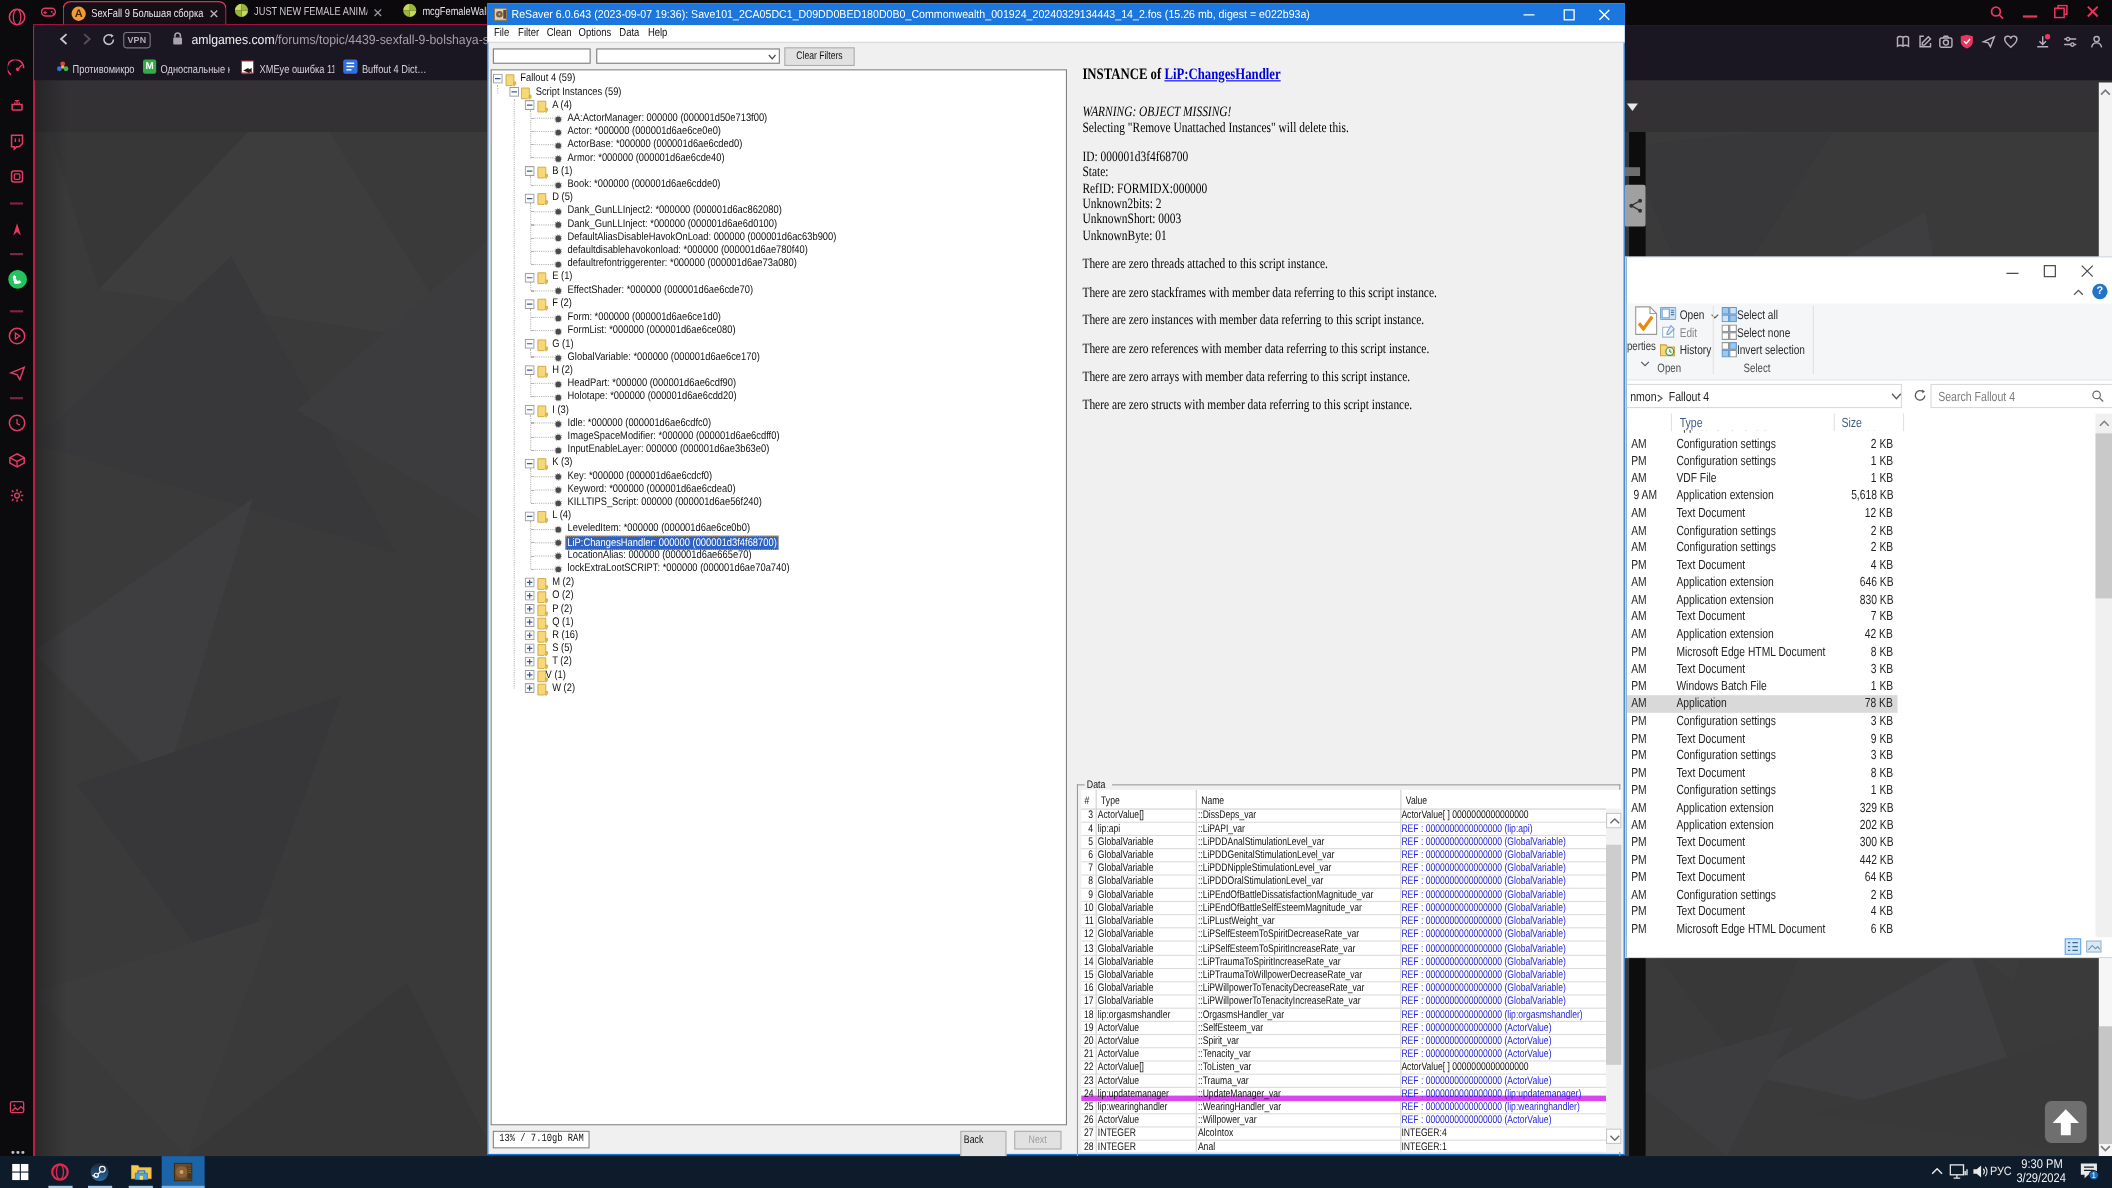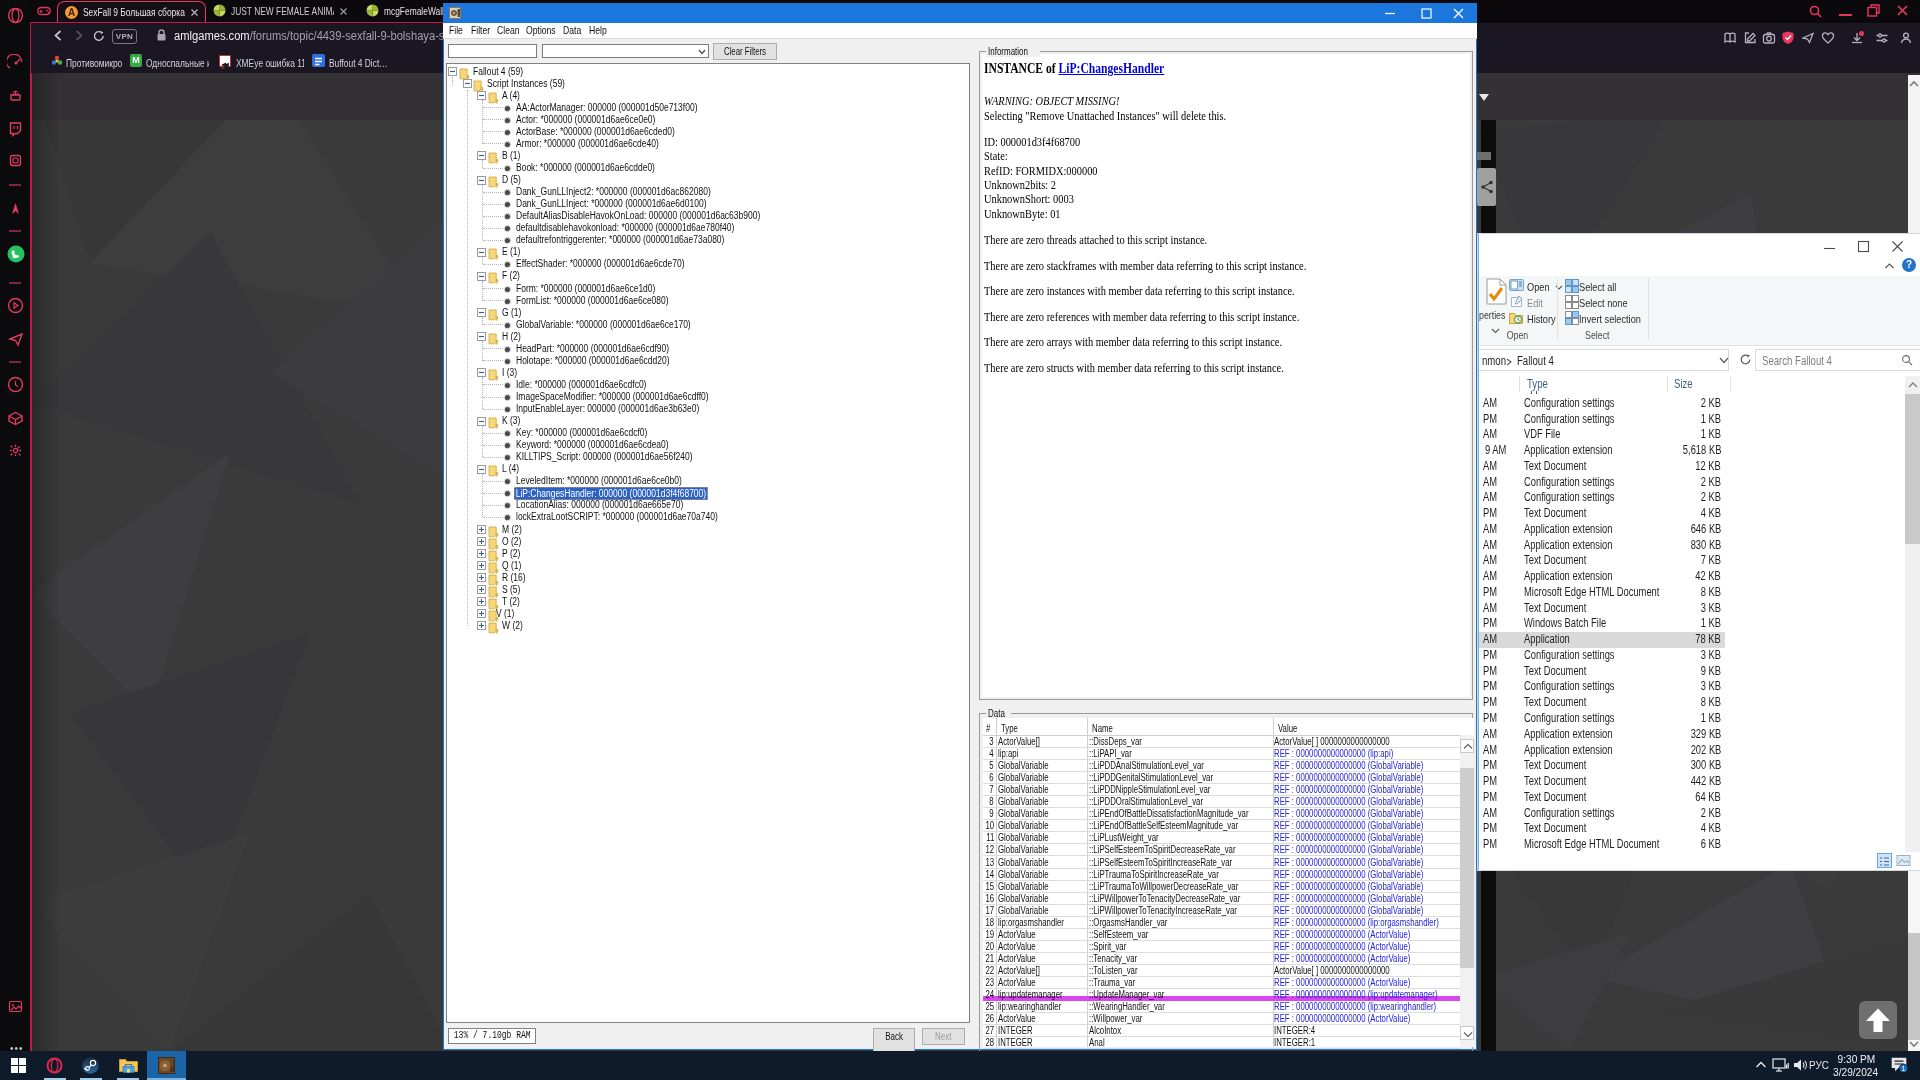--- a/index.html
+++ b/index.html
@@ -519,20 +519,21 @@
 </div>
 
 <div class="ab" style="left:443px;top:3px;width:1034px;height:1047px;background:#f0f0f0;border:1.5px solid #1b74d6;border-top:none">
  <div class="ab" style="left:-1.5px;top:-0.5px;width:1034px;height:20px;background:#1b76dd">
   <svg class="ab" style="left:6px;top:4px" width="12" height="12" viewBox="0 0 12 12">
         <rect x="0.5" y="0.5" width="11" height="11" fill="#d8d0c0" stroke="#8a7a5a"></rect>
         <circle cx="5" cy="6" r="3" fill="#7a5c38"></circle>
         <circle cx="5" cy="6" r="1" fill="#c8b890"></circle>
         <rect x="8.5" y="2" width="2.5" height="8" fill="#5a4a32"></rect>
       </svg>
+  <div class="ab" style="left:22px;top:4.5px;color:#fff;font-size:10.5px"><span class="sqz" style="transform:scaleX(.92)">ReSaver 6.0.643 (2023-09-07 19:36): Save101_2CA05DC1_D09DD0BED180D0B0_Commonwealth_001924_20240329134443_14_2.fos (15.26 mb, digest = e022b93a)</span></div>
   <svg class="ab" style="left:941px;top:9px" width="12" height="3" viewBox="0 0 12 3">
         <path d="M1 1.5h10" stroke="#fff" stroke-width="1.3"></path>
       </svg>
   <svg class="ab" style="left:978px;top:5px" width="11" height="11" viewBox="0 0 11 11">
         <rect x="1" y="1" width="9" height="9" fill="none" stroke="#fff" stroke-width="1.2"></rect>
       </svg>
   <svg class="ab" style="left:1010px;top:5px" width="11" height="11" viewBox="0 0 11 11">
         <path d="M1 1 10 10M10 1 1 10" stroke="#fff" stroke-width="1.3"></path>
       </svg>
  </div>
@@ -999,26 +1000,22 @@
           <path d="M2 4.5h5M4.5 2v5" stroke="#3a5a8a" stroke-width="1.1"></path>
         </svg>
         <div class="ab" style="left:40.5px;top:0px"><svg width="11" height="12" viewBox="0 0 11 12">
             <path d="M1 1h7.2v8.2l-1.6 1.6H1z" fill="#f7d777" stroke="#c9a53f" stroke-width="0.8"></path>
             <path d="M8.2 7.5h1.6v2.3l-1.6 1.6z" fill="#e9bf55" stroke="#c9a53f" stroke-width="0.7"></path>
           </svg></div>
         <div class="ab" style="left:54.5px;top:0;height:12px;line-height:12.5px;font-size:10px;color:#111"><span class="sqz" style="transform:scaleX(.85)">W (2)</span></div>
       </div>
  </div>
  <div class="ab" style="left:4px;top:1025px;width:88px;height:16px;background:#fff;border:1px solid #828282;font-family:'Liberation Mono',monospace;font-size:10px;line-height:14px;color:#111"><span class="sqz" style="transform:scaleX(.8)">&nbsp;13% / 7.10gb RAM</span></div>
- <div class="ab" style="left:429px;top:1025px;width:42px;height:27px;background:#e1e1e1;border:1px solid #adadad;text-align:center;font-size:10px;line-height:15px;color:#111"><span class="sqz" style="transform:scaleX(.8);transform-origin:50% 50%">Back</span></div>
+ <div class="ab" style="left:429px;top:1025px;width:42px;height:27px;background:#e1e1e1;border:1px solid #adadad;text-align:left;font-size:10px;line-height:15px;color:#111"><span class="sqz" style="transform:scaleX(.8);transform-origin:50% 50%">Back</span></div>
  <div class="ab" style="left:478px;top:1025px;width:43px;height:17px;background:#e1e1e1;border:1px solid #adadad;text-align:center;font-size:10px;line-height:15px;color:#9d9d9d"><span class="sqz" style="transform:scaleX(.8);transform-origin:50% 50%">Next</span></div>
- <div class="ab" style="left:535px;top:48px;width:494px;height:649px;border:1px solid #9a9a9a">
-   <div class="ab" style="left:2px;top:2px;width:488px;height:643px;background:#fff"></div>
-   <div class="ab" style="left:6px;top:-6px;background:#f0f0f0;padding:0 2px;font-size:10px;color:#111;line-height:11px"><span class="sqz" style="transform:scaleX(.8)">Information</span></div>
- </div>
  <div class="ab" style="left:539.5px;top:57.5px;height:14px;line-height:14px;font-size:13px;font-family:'Liberation Serif',serif;font-size:14.5px"><span class="sqz" style="transform:scaleX(.8)"><b>INSTANCE of <a style="color:#0000dd;text-decoration:underline">LiP:ChangesHandler</a></b></span></div>
     <div class="ab" style="left:539.5px;top:91.0px;height:14px;line-height:14px;font-size:13px;font-family:'Liberation Serif',serif;"><span class="sqz" style="transform:scaleX(.8)"><i>WARNING: OBJECT MISSING!</i></span></div>
     <div class="ab" style="left:539.5px;top:106.0px;height:14px;line-height:14px;font-size:13px;font-family:'Liberation Serif',serif;"><span class="sqz" style="transform:scaleX(.8)">Selecting "Remove Unattached Instances" will delete this.</span></div>
     <div class="ab" style="left:539.5px;top:132.0px;height:14px;line-height:14px;font-size:13px;font-family:'Liberation Serif',serif;"><span class="sqz" style="transform:scaleX(.8)">ID: 000001d3f4f68700</span></div>
     <div class="ab" style="left:539.5px;top:146.3px;height:14px;line-height:14px;font-size:13px;font-family:'Liberation Serif',serif;"><span class="sqz" style="transform:scaleX(.8)">State:</span></div>
     <div class="ab" style="left:539.5px;top:160.6px;height:14px;line-height:14px;font-size:13px;font-family:'Liberation Serif',serif;"><span class="sqz" style="transform:scaleX(.8)">RefID: FORMIDX:000000</span></div>
     <div class="ab" style="left:539.5px;top:174.9px;height:14px;line-height:14px;font-size:13px;font-family:'Liberation Serif',serif;"><span class="sqz" style="transform:scaleX(.8)">Unknown2bits: 2</span></div>
     <div class="ab" style="left:539.5px;top:189.2px;height:14px;line-height:14px;font-size:13px;font-family:'Liberation Serif',serif;"><span class="sqz" style="transform:scaleX(.8)">UnknownShort: 0003</span></div>
     <div class="ab" style="left:539.5px;top:203.5px;height:14px;line-height:14px;font-size:13px;font-family:'Liberation Serif',serif;"><span class="sqz" style="transform:scaleX(.8)">UnknownByte: 01</span></div>
     <div class="ab" style="left:539.5px;top:230.0px;height:14px;line-height:14px;font-size:13px;font-family:'Liberation Serif',serif;"><span class="sqz" style="transform:scaleX(.8)">There are zero threads attached to this script instance.</span></div>

